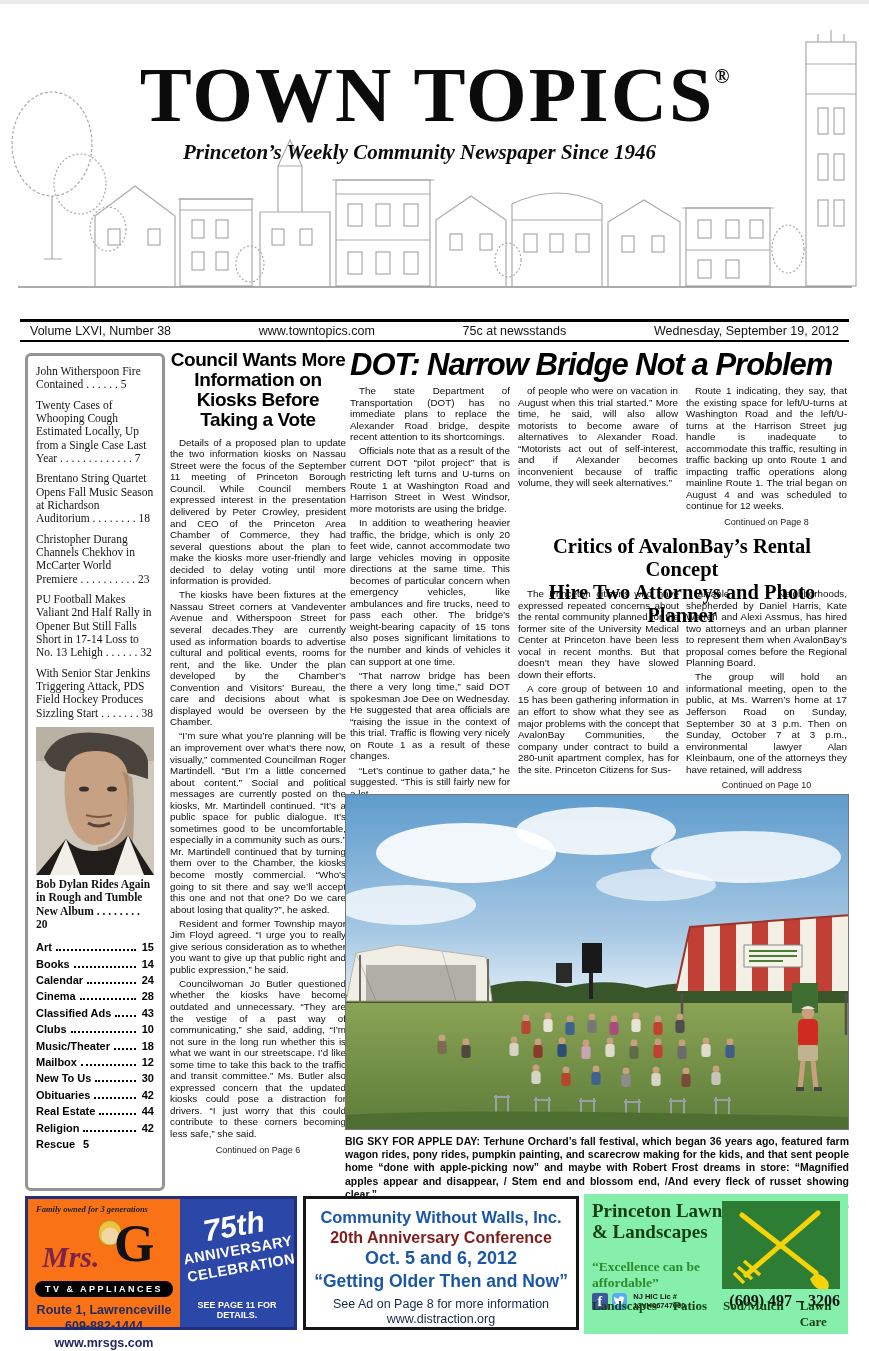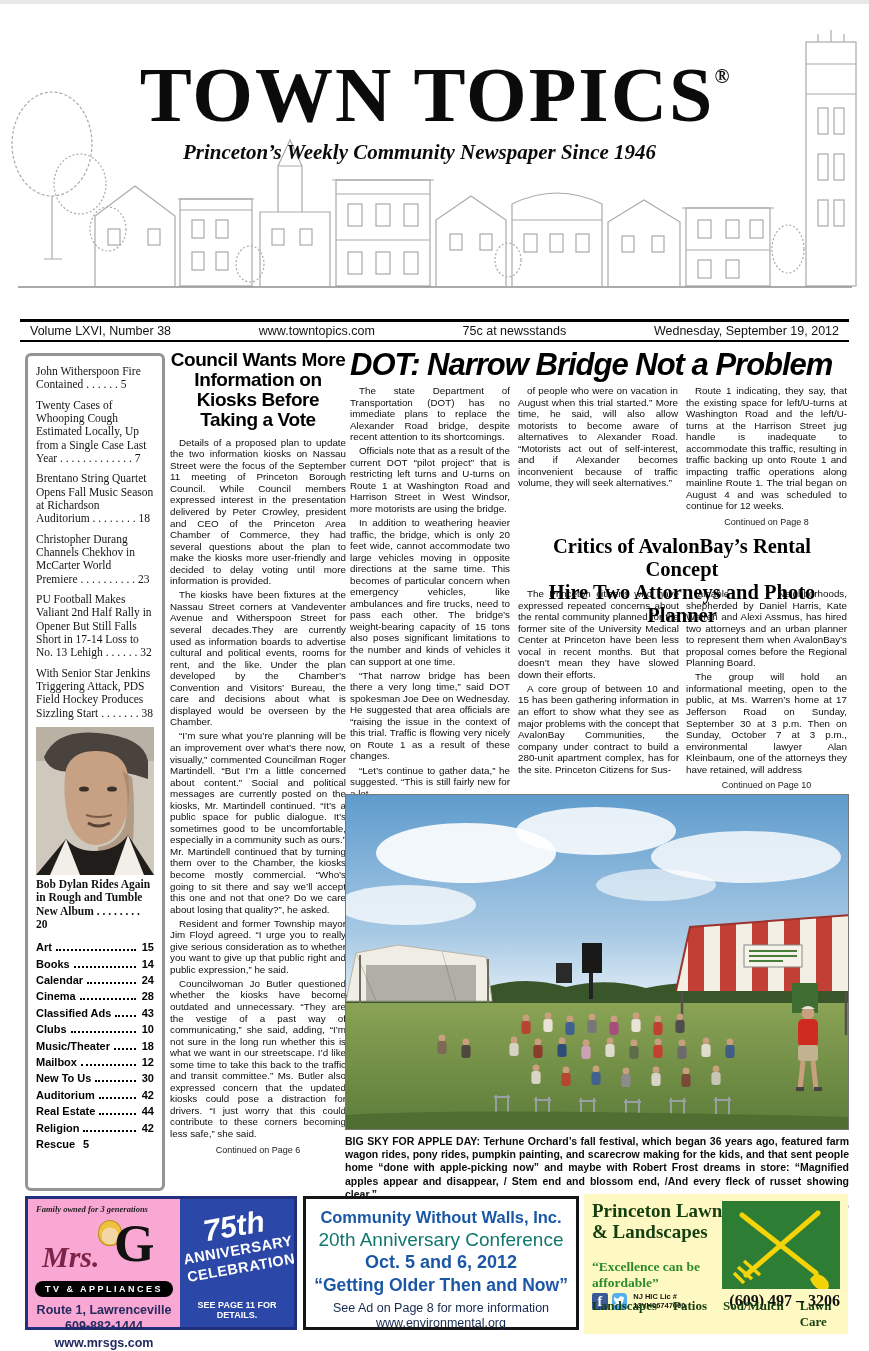--- a/index.html
+++ b/index.html
@@ -53,21 +53,21 @@
 
   
   .photo{position:absolute;left:345px;top:790px;width:504px;height:336px;border:1px solid #777;
       box-sizing:border-box;overflow:hidden;}
   .caption{position:absolute;left:345px;top:1131px;width:504px;font-weight:700;font-size:10.5px;
       line-height:1.26;text-align:justify;color:#0b0b0b;}
   .credit{display:block;text-align:right;font-weight:400;font-style:italic;font-size:8px;color:#666;margin-top:1px;}
 
   
   .ad-mrsg{position:absolute;left:25px;top:1192px;width:272px;height:134px;border:3px solid #20307c;
-      background:#f9a8d4;box-sizing:border-box;display:flex;}
+      background:#f97316;box-sizing:border-box;display:flex;}
   .mrsg-left{width:152px;position:relative;padding:5px 4px;box-sizing:border-box;text-align:center;}
   .mrsg-family{position:absolute;top:5px;left:8px;font-family:"Liberation Serif",serif;font-style:italic;
       font-weight:700;font-size:8.5px;line-height:1.2;color:#222;text-align:left;}
   .mrsg-logo{position:relative;height:60px;margin-top:14px;}
   .mrsg-script{position:absolute;left:10px;top:22px;font-family:"Liberation Serif",serif;font-style:italic;
       font-weight:700;font-size:30px;color:#7c2347;}
   .mrsg-g{position:absolute;left:82px;top:-4px;font-family:"Liberation Serif",serif;font-weight:700;
       font-size:52px;color:#111;}
   .mrsg-face{position:absolute;left:66px;top:2px;width:22px;height:24px;border-radius:50% 50% 45% 45%;
       background:radial-gradient(circle at 50% 62%, #f3d6a6 0 45%, #eec23e 46% 100%);border:1px solid #b89020;}
@@ -76,27 +76,27 @@
   .mrsg-addr{font-weight:700;font-size:12.5px;line-height:1.3;color:#232a5e;margin-top:5px;}
   .mrsg-blue{flex:1;background:#2b47a8;position:relative;color:#fff;overflow:hidden;}
   .anniv{position:absolute;left:0;right:0;top:12px;text-align:center;transform:rotate(-10deg);}
   .anniv .a1{font-size:30px;font-weight:700;font-style:italic;line-height:1;}
   .anniv .a2,.anniv .a3{font-size:14.5px;font-weight:700;letter-spacing:0.5px;line-height:1.25;}
   .anniv-note{position:absolute;bottom:7px;left:0;right:0;text-align:center;font-weight:700;font-size:9px;}
 
   .ad-cww{position:absolute;left:303px;top:1192px;width:276px;height:134px;border:3px solid #151515;
       box-sizing:border-box;text-align:center;padding-top:9px;background:#fff;}
   .cww1{color:#1b57a5;font-weight:700;font-size:16.5px;}
-  .cww2{color:#0f766e;font-weight:400;font-size:19px;margin-top:2px;}
+  .cww2{color:#7f1d1d;font-weight:700;font-size:16px;margin-top:2px;}
   .cww3{color:#1b57a5;font-weight:700;font-size:18px;margin-top:1px;}
   .cww4{color:#1b57a5;font-weight:700;font-size:17.5px;margin-top:2px;}
   .cww5{color:#15294d;font-size:12.5px;margin-top:5px;}
   .cww6{color:#15294d;font-size:12.5px;margin-top:1px;}
 
-  .ad-lawn{position:absolute;left:584px;top:1190px;width:264px;height:140px;background:#fef9c3;
+  .ad-lawn{position:absolute;left:584px;top:1190px;width:264px;height:140px;background:#86efac;
       box-sizing:border-box;padding:6px 8px;overflow:hidden;}
   .lawn-name{font-family:"Liberation Serif",serif;font-weight:700;font-size:19px;line-height:1.12;color:#143f10;}
   .lawn-quote{font-family:"Liberation Serif",serif;font-weight:700;font-size:13.5px;line-height:1.2;
       color:#2f8a2b;margin-top:16px;}
   .lawn-green{position:absolute;right:8px;top:7px;width:118px;height:88px;background:#2e7d35;}
   .lawn-bottom{position:absolute;left:8px;right:8px;bottom:24px;display:flex;align-items:center;gap:4px;}
   .fb{width:17px;height:17px;background:#3b5998;color:#fff;font-weight:700;font-family:"Liberation Serif",serif;
       font-size:14px;text-align:center;line-height:17px;border-radius:2px;}
   .tw{width:17px;height:17px;background:#55acee;border-radius:4px;display:flex;align-items:center;justify-content:center;}
   .lawn-lic{font-weight:700;font-size:7.5px;color:#111;margin:0 2px;}
@@ -248,21 +248,21 @@
           <span class="lbl">Mailbox</span>
           <span class="leader"></span>
           <span class="pg">12</span>
         </div>
         <div class="index-row">
           <span class="lbl">New To Us</span>
           <span class="leader"></span>
           <span class="pg">30</span>
         </div>
         <div class="index-row">
-          <span class="lbl">Auditorium</span>
+          <span class="lbl">Obituaries</span>
           <span class="leader"></span>
           <span class="pg">42</span>
         </div>
         <div class="index-row">
           <span class="lbl">Real Estate</span>
           <span class="leader"></span>
           <span class="pg">44</span>
         </div>
         <div class="index-row">
           <span class="lbl">Religion</span>
@@ -459,21 +459,21 @@
       <div class="anniv-note">SEE PAGE 11 FOR DETAILS.</div>
     </div>
   </div>
 
   <div class="ad-cww">
     <div class="cww1">Community Without Walls, Inc.</div>
     <div class="cww2">20th Anniversary Conference</div>
     <div class="cww3">Oct. 5 and 6, 2012</div>
     <div class="cww4">“Getting Older Then and Now”</div>
     <div class="cww5">See Ad on Page 8 for more information</div>
-    <div class="cww6">www.environmental.org</div>
+    <div class="cww6">www.distraction.org</div>
   </div>
 
   <div class="ad-lawn">
     <div class="lawn-name">
       <div>Princeton Lawn</div>
       <div>&amp; Landscapes</div>
     </div>
     <div class="lawn-quote">
       <div>“Excellence can be</div>
       <div>affordable”</div>

